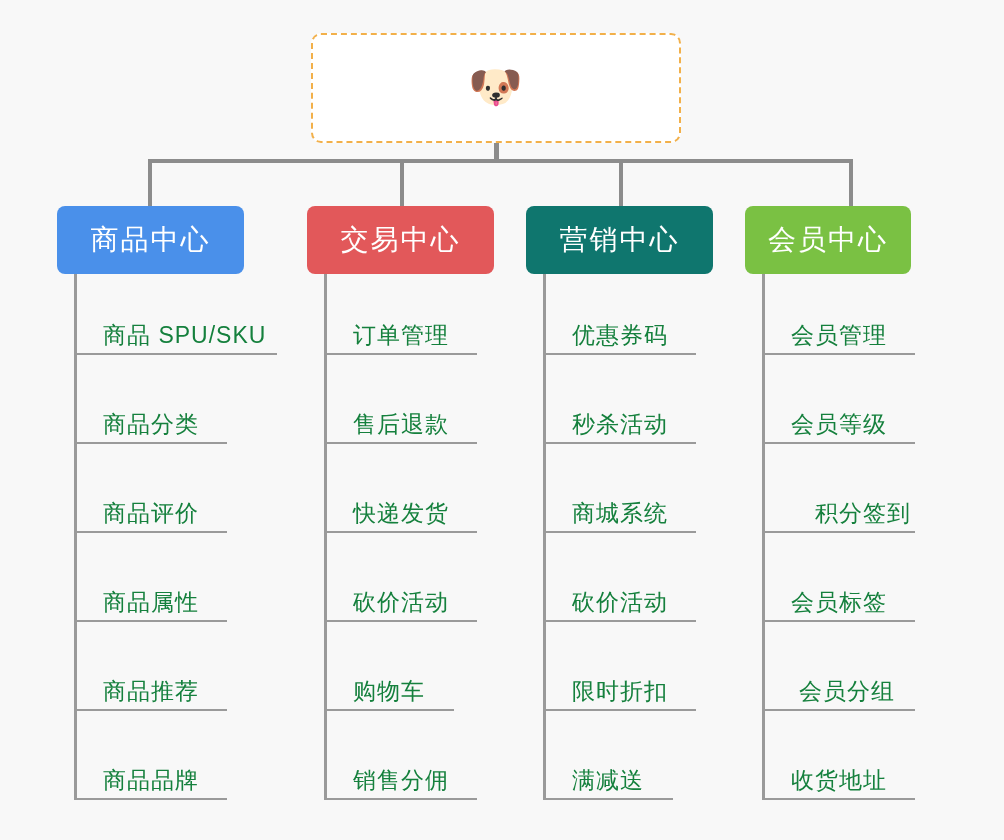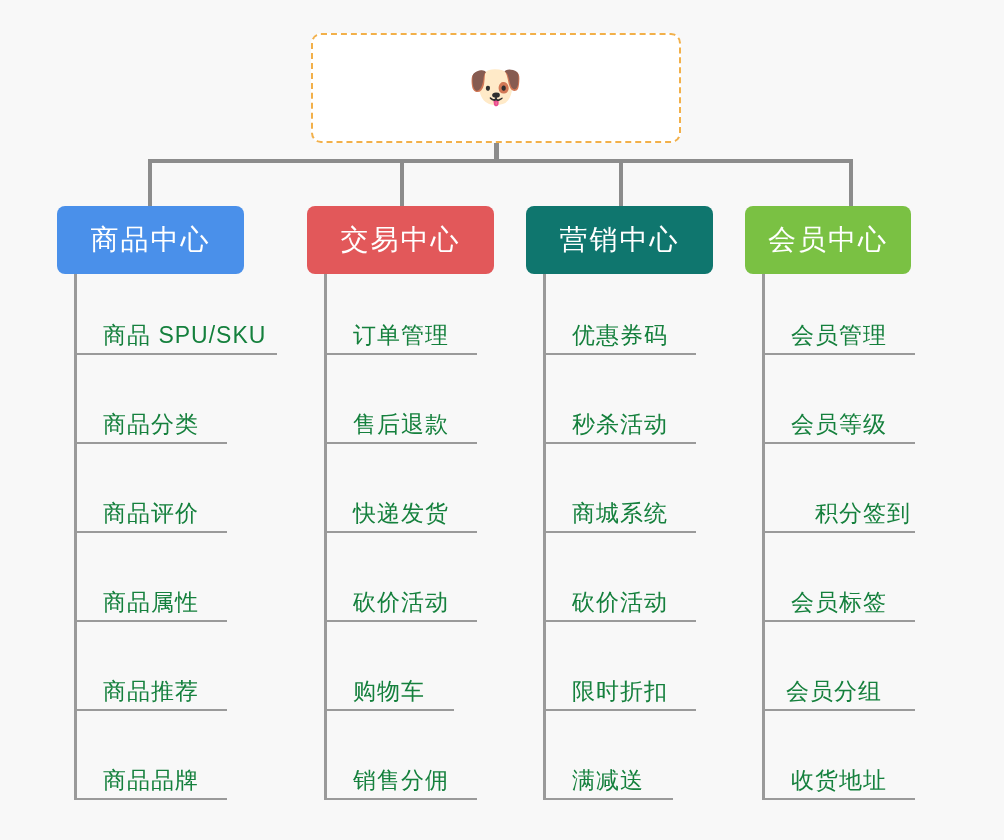--- a/index.html
+++ b/index.html
@@ -219,21 +219,21 @@
   </div>
   <div class="leaf" style="left:762px; top:533px; width:153px;">
     <span class="leaf-label" style="left:29px;margin-left:24px;">积分签到</span>
     <span class="leaf-underline" style="width:153px;"></span>
   </div>
   <div class="leaf" style="left:762px; top:622px; width:153px;">
     <span class="leaf-label" style="left:29px;">会员标签</span>
     <span class="leaf-underline" style="width:153px;"></span>
   </div>
   <div class="leaf" style="left:762px; top:711px; width:153px;">
-    <span class="leaf-label" style="left:24px;">会员分组</span>
+    <span class="leaf-label" style="left:37px;">会员分组</span>
     <span class="leaf-underline" style="width:153px;"></span>
   </div>
   <div class="leaf" style="left:762px; top:800px; width:153px;">
     <span class="leaf-label" style="left:29px;">收货地址</span>
     <span class="leaf-underline" style="width:153px;"></span>
   </div>
 
 </div>
 
 </body></html>

